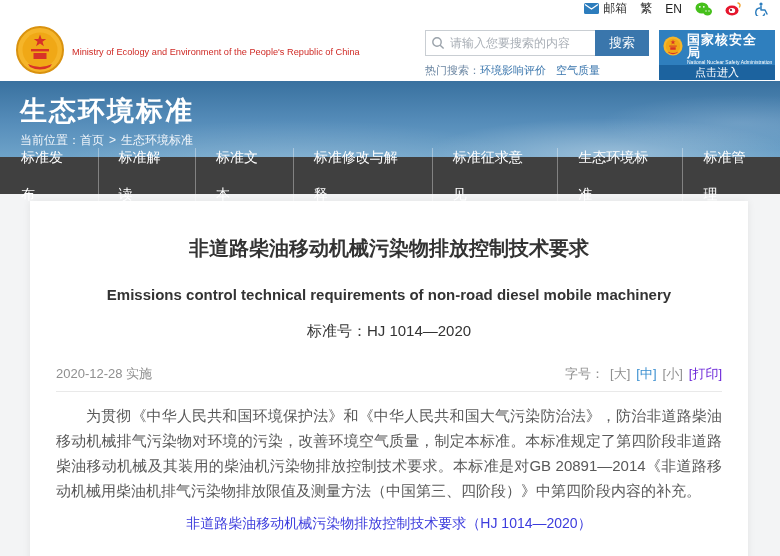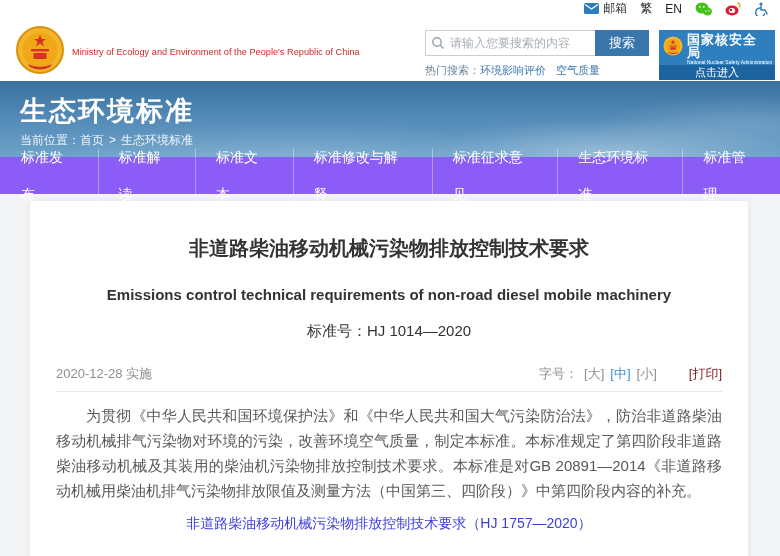--- a/index.html
+++ b/index.html
@@ -43,35 +43,35 @@
       radial-gradient(ellipse 340px 70px at 38% 115%, rgba(255,255,255,.18), transparent 70%),
       radial-gradient(ellipse 200px 40px at 95% 55%, rgba(255,255,255,.15), transparent 70%),
       linear-gradient(180deg, #39719f 0%, #568dba 55%, #6ea3c9 100%);
   }
   .banner h1 { position:absolute; left:20px; top:12px; font-size:27px; font-weight:bold; letter-spacing:2px; }
   .breadcrumb { position:absolute; left:20px; top:51px; font-size:12px; color:#f0f5fa; }
   .breadcrumb a { color:#f0f5fa; text-decoration:none; }
   .breadcrumb .sep { margin:0 5px; }
 
   
-  .nav { width:100%; height:37px; background:#8b5cf6; display:flex; align-items:center; }
+  .nav { width:100%; height:37px; background:#404040; display:flex; align-items:center; }
   .nav-item { color:#fff; font-size:14px; padding:0 21px; line-height:37px; cursor:pointer; position:relative; text-decoration:none; }
   .nav-item + .nav-item::before { content:""; position:absolute; left:0; top:9px; bottom:9px; width:1px; background:rgba(255,255,255,.35); }
 
   
   .content { padding:7px 32px 0 30px; height:442px; }
   .card { background:#fff; height:100%; box-shadow:0 0 8px rgba(0,0,0,.07); padding:0 26px; }
   .art-title { text-align:center; font-size:20px; font-weight:bold; color:#333; padding-top:34px; }
   .art-title-en { text-align:center; font-size:15px; font-weight:bold; color:#333; margin-top:24px; }
   .art-std { text-align:center; font-size:15px; font-weight:normal; color:#333; margin-top:19px; }
   .meta-row { display:flex; justify-content:space-between; align-items:center; margin-top:24px; font-size:13px; color:#8f8f8f; }
   .fontsize { display:flex; align-items:flex-start; gap:6px; }
   .fontsize a { color:#8f8f8f; text-decoration:none; }
   .fontsize a.active { color:#3a8fd0; }
-  .fontsize .print { margin-left:26px; color:#7f1d1d; text-decoration:none; }
+  .fontsize .print { color:#6d28d9; text-decoration:none; }
   .divider { border:0; border-top:1px solid #e9e9e9; margin-top:8px; }
   .art-body { margin-top:11px; font-size:15px; color:#595959; line-height:25px; text-indent:2em; text-align:justify; }
   .art-link-row { text-align:center; margin-top:11px; }
   .art-link { color:#3c3cdd; font-size:14px; text-decoration:none; }
 </style>
 </head>
 <body>
 
 <div class="page">
 
@@ -201,17 +201,17 @@
           <a href="#" class="active">[中]</a>
           <a href="#">[小]</a>
           <a href="#" class="print">[打印]</a>
         </span>
       </div>
       <hr class="divider">
 
       <p class="art-body">为贯彻《中华人民共和国环境保护法》和《中华人民共和国大气污染防治法》，防治非道路柴油移动机械排气污染物对环境的污染，改善环境空气质量，制定本标准。本标准规定了第四阶段非道路柴油移动机械及其装用的柴油机污染物排放控制技术要求。本标准是对GB 20891—2014《非道路移动机械用柴油机排气污染物排放限值及测量方法（中国第三、四阶段）》中第四阶段内容的补充。</p>
 
       <div class="art-link-row">
-        <a href="#" class="art-link">非道路柴油移动机械污染物排放控制技术要求（HJ 1757—2020）</a>
+        <a href="#" class="art-link">非道路柴油移动机械污染物排放控制技术要求（HJ 1014—2020）</a>
       </div>
     </article>
   </main>
 </div>
 
 </body></html>

